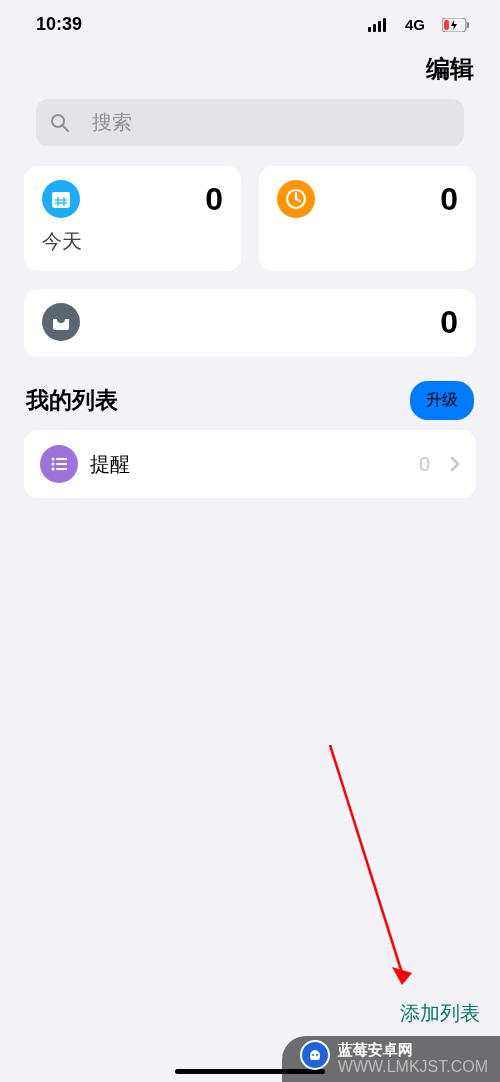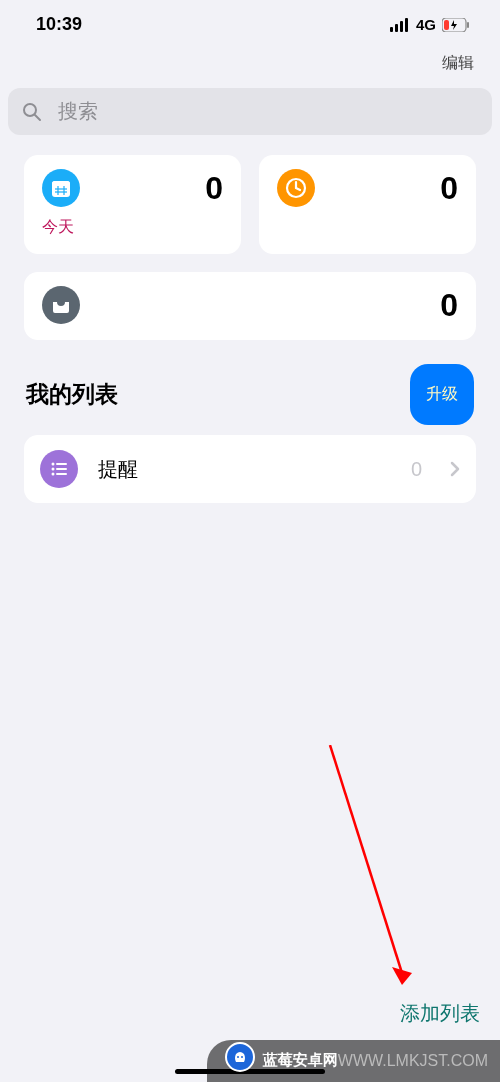--- a/index.html
+++ b/index.html
@@ -20,43 +20,44 @@
       justify-content: space-between;
       align-items: center;
       padding: 14px 30px 8px 36px;
       font-size: 18px;
       font-weight: 600;
       text-align: right;
     }
     .status-right {
       display: flex;
       align-items: center;
-      gap: 6px;
+      gap: 17px;
       font-size: 15px;
     }
     .header {
       display: flex;
       justify-content: flex-end;
       padding: 10px 26px 14px;
     }
     .edit-button {
-      color: #404040;
-      font-size: 16px;
+      color: #000000;
+      font-size: 24px;
       background: none;
       border: none;
       cursor: pointer;
+      font-weight: bold;
     }
     .search-bar {
-      margin: 0 8px;
+      margin: 0 36px;
       background: #e3e3e8;
       border-radius: 12px;
       display: flex;
       align-items: center;
       padding: 10px 14px;
-      gap: 16px;
+      gap: 22px;
     }
     .search-bar svg {
       flex-shrink: 0;
     }
     .search-text {
       color: #8e8e93;
       font-size: 20px;
     }
     .cards-container {
       padding: 20px 24px 0;
@@ -92,54 +93,54 @@
     }
     .card-icon.blue { background: #1badf8; }
     .card-icon.orange { background: #ff9500; }
     .card-icon.gray { background: #5b6670; }
     .card-count {
       font-size: 32px;
       font-weight: 700;
       color: #000;
     }
     .card-label {
-      font-size: 16px;
-      color: #be185d;
+      font-size: 20px;
+      color: #404040;
       margin-top: 10px;
     }
     .section-header {
       display: flex;
       justify-content: space-between;
       align-items: center;
       padding: 24px 26px 10px;
     }
     .section-title {
       font-size: 23px;
       font-weight: 700;
       color: #000;
     }
     .upgrade-badge {
       background: #007aff;
-      color: #fef9c3;
+      color: #000000;
       font-size: 16px;
-      padding: 20px 16px;
+      padding: 9px 16px;
       border-radius: 18px;
       border: none;
       cursor: pointer;
     }
     .list-container {
       margin: 0 24px;
       background: #fff;
       border-radius: 14px;
     }
     .list-item {
       display: flex;
       align-items: center;
       padding: 15px 16px;
-      gap: 20px;
+      gap: 12px;
     }
     .list-icon {
       width: 38px;
       height: 38px;
       border-radius: 50%;
       background: #9d72d9;
       display: flex;
       align-items: center;
       justify-content: center;
       flex-shrink: 0;
@@ -198,21 +199,21 @@
       border-radius: 50%;
       border: 2px solid #fff;
       display: flex;
       align-items: center;
       justify-content: center;
       position: relative;
       top: -4px;
     }
     .watermark-text {
       display: flex;
-      flex-direction: row;
+      flex-direction: column;
       line-height: 1.1;
     }
     .watermark-title {
       color: #fff;
       font-size: 15px;
       font-weight: 600;
     }
     .watermark-url {
       color: #bbb;
       font-size: 16px;

